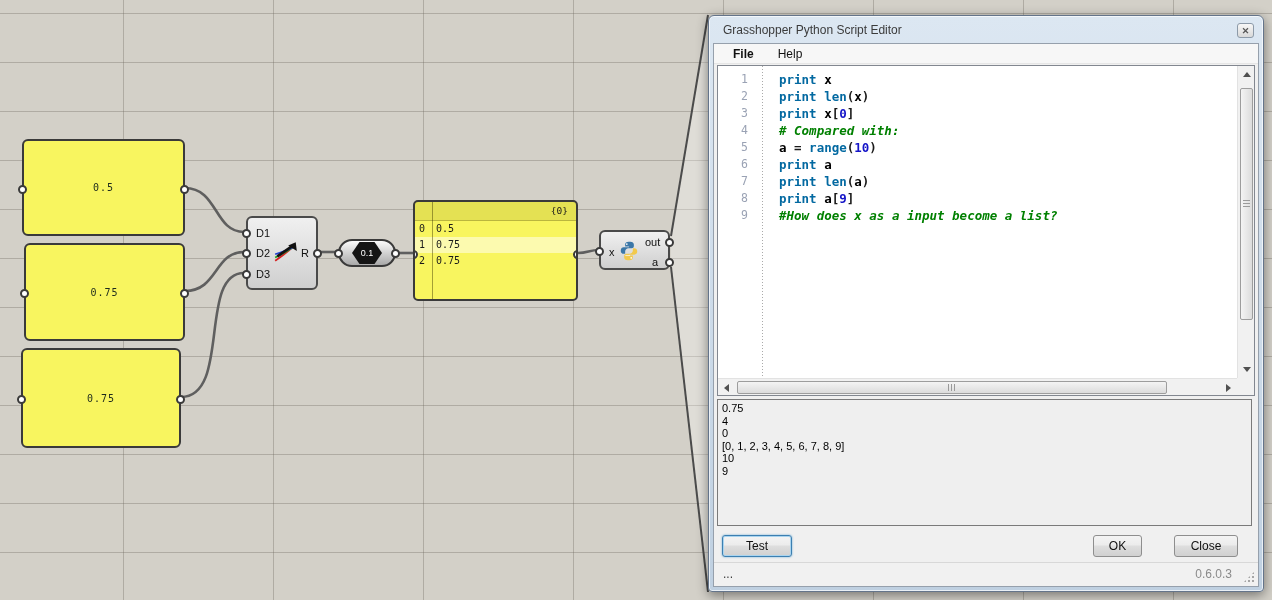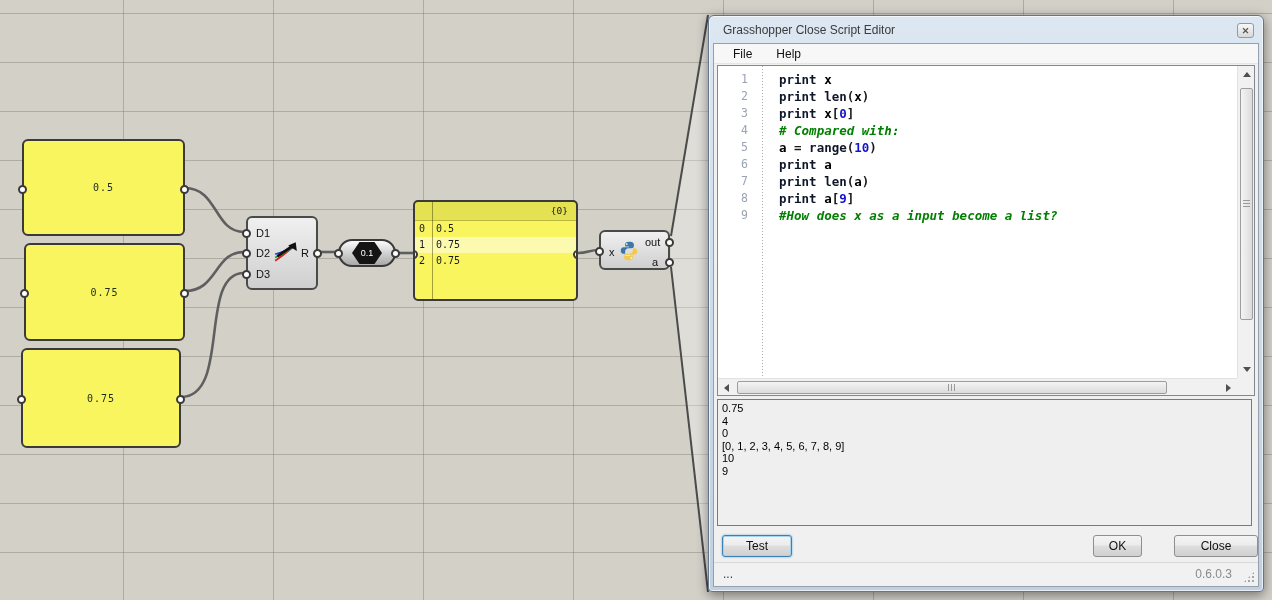--- a/index.html
+++ b/index.html
@@ -84,35 +84,35 @@
   }
   .win-body {
     position:absolute; left:4px; right:4px; top:27px; bottom:4px;
     background:#f0f0f0; border:1px solid #96a0ac;
   }
   .menubar {
     position:absolute; left:0; right:0; top:0; height:20px; background:#f7f7f7;
     border-bottom:1px solid #e6e6e6; display:flex; align-items:center; font-size:12px; color:#111;
   }
   .menu-item { padding:2px 12px; }
-  .menu-item:first-child { margin-left:7px; }
+  .menu-item:first-child { margin-left:7px;font-weight:bold; }
 
   
   .code-editor {
     position:absolute; left:3px; right:3px; top:21px; height:331px;
     background:#fff; border:1px solid #828790;
   }
   .code-scroll { position:absolute; left:0; top:0; right:17px; bottom:17px; overflow:hidden; padding-top:5px; }
   .gutter-dots { position:absolute; left:44px; top:0; bottom:17px; width:1px;
     background-image:linear-gradient(to bottom,#aaa 1px,transparent 1px); background-size:1px 3px; }
   .code-row { display:flex; height:17px; line-height:17px;
     font-family:"DejaVu Sans Mono",monospace; font-size:12.5px; font-weight:bold; }
   .ln { width:30px; text-align:right; color:#9aa2b4; font-weight:normal; font-size:11.5px; }
   .ct { padding-left:31px; white-space:pre; }
-  .tok-kw  { color:#0f172a; }
+  .tok-kw  { color:#0369a1; }
   .tok-id  { color:#000; }
   .tok-num { color:#1414c8; }
   .tok-pl  { color:#1a1a1a; }
   .tok-cmt { color:#008000;font-style:italic; }
 
   
   .vsb { position:absolute; right:0; top:0; bottom:17px; width:17px; background:#f1f1f1; border-left:1px solid #e2e2e2; }
   .hsb { position:absolute; left:0; right:17px; bottom:0; height:17px; background:#f1f1f1; border-top:1px solid #e2e2e2; }
   .sb-corner { position:absolute; right:0; bottom:0; width:17px; height:17px; background:#f1f1f1; }
   .sb-btn { position:absolute; width:17px; height:17px; display:flex; align-items:center; justify-content:center; }
@@ -141,21 +141,21 @@
   .output-box pre { font-family:"Liberation Sans",sans-serif; font-size:11px; line-height:12.5px; color:#000; padding:2px 4px; }
 
   
   .btn {
     position:absolute; height:22px; font-size:12px; color:#111; text-align:center; line-height:20px;
     background:linear-gradient(#f4f4f4 0%,#ececec 45%,#dedede 50%,#d0d0d0 100%);
     border:1px solid #8e8e8e; border-radius:3px;
   }
   .btn-test { left:8px;  top:491px; width:70px; border-color:#3c7fb1; box-shadow:0 0 0 1px #a9d4ef inset, 0 0 2px #5ba3d0; }
   .btn-ok    { left:379px; top:491px; width:49px; }
-  .btn-close { left:460px; top:491px; width:84px; }
+  .btn-close { left:460px; top:491px; width:64px; }
 
   
   .statusbar {
     position:absolute; left:0; right:0; bottom:0; height:24px; background:#f1f1f1;
     border-top:1px solid #d8d8d8; font-size:12px; color:#5a5a5a;
   }
   .status-left { position:absolute; left:9px; top:4px; color:#3c3c3c; }
   .status-version { position:absolute; right:26px; top:4px; color:#8a8a8a; }
   .status-grip {
     position:absolute; right:3px; bottom:3px; width:12px; height:12px;
@@ -257,21 +257,21 @@
     <span class="gh-lbl" style="left:44px;top:4px;">out</span>
     <span class="gh-lbl" style="left:51px;top:24px;">a</span>
     <span class="nub" style="left:-6px;top:15px;"></span>
     <span class="nub" style="right:-6px;top:6px;"></span>
     <span class="nub" style="right:-6px;top:26px;"></span>
   </div>
 </div>
 
 <div class="window">
   <div class="titlebar">
-    <span class="title-text">Grasshopper Close Script Editor</span>
+    <span class="title-text">Grasshopper Python Script Editor</span>
     <div class="win-close">
       <span>✕</span>
     </div>
   </div>
 
   <div class="win-body">
     <div class="menubar">
       <span class="menu-item">File</span>
       <span class="menu-item">Help</span>
     </div>

